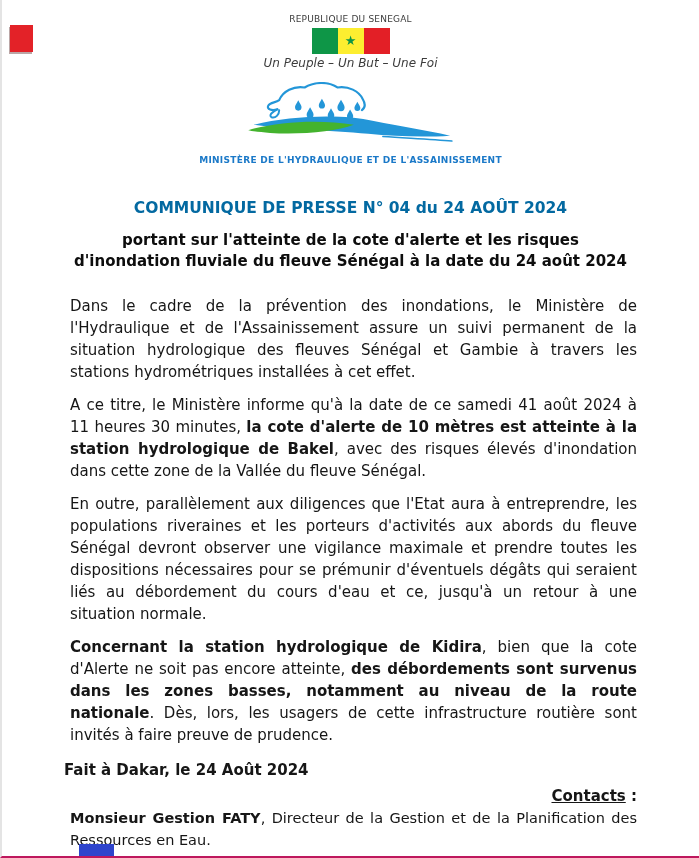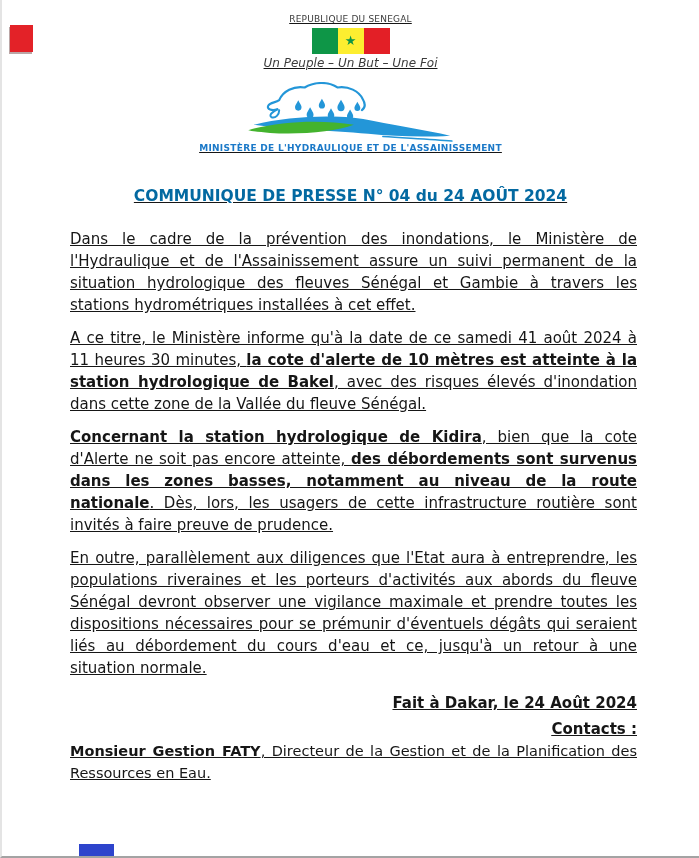--- a/index.html
+++ b/index.html
@@ -3,48 +3,47 @@
 <meta charset="utf-8">
 <style>
   html, body { margin: 0; padding: 0; background: #ffffff; }
   .page {
     position: relative;
     width: 699px;
     height: 858px;
     box-sizing: border-box;
     background: #ffffff;
     border-left: 2px solid #e4e4e4;
-    border-bottom: 2px solid #a3a3a3;
+    border-bottom: 2px solid #be185d;
     font-family: "DejaVu Sans", sans-serif;
     color: #161616;
     overflow: hidden;
-    text-decoration: underline;
   }
   
   .annot-red  { position: absolute; left: 8px;  top: 25px;  width: 23px; height: 27px; box-shadow: -1px 2px 0 rgba(60,0,0,.35); }
   .annot-blue { position: absolute; left: 77px; top: 844px; width: 35px; height: 14px; }
 
   
   .header { text-align: center; padding-top: 14px; }
   .republic { font-size: 9px; letter-spacing: .2px; color: #3c3c3c; }
   .flag { width: 78px; height: 26px; margin: 4px auto 2px auto; display: flex; }
   .flag .band { flex: 1; position: relative; }
   .flag .star { position: absolute; left: 50%; top: 50%; transform: translate(-50%,-54%); font-size: 13px; line-height: 13px; }
   .motto { font-size: 12px; font-style: italic; color: #3c3c3c; }
   .logo { display: block; margin: 12px auto 0 auto; }
-  .ministry { font-size: 9px; font-weight: bold; letter-spacing: .3px; margin-top: 1px; }
+  .ministry { font-size: 9px; font-weight: bold; letter-spacing: .3px; margin-top: 13px; }
 
   
   .title { margin-top: 34px; text-align: center; font-size: 15.5px; font-weight: bold; color: #0369a1; }
   .subtitle { margin: 13px 68px 0 68px; text-align: center; font-size: 15px; font-weight: bold; line-height: 21px; color: #0d0d0d; }
 
   
   .bodytext { padding: 23px 62px 0 62px; font-size: 15px; line-height: 22px; text-align: justify; }
   .bodytext p { margin: 0 0 11px 6px; }
-  .sig { text-align: right; font-weight: bold; }
+  .sig { text-align: left; font-weight: bold; }
   .sig1 { margin-top: 13px; }
   .sig2 { margin-top: 7px; }
   .contacts-label { margin-top: 4px; font-weight: bold; text-align: right; }
   .contacts-label .u { text-decoration: underline; }
   .contact-par { margin-top: 9px; font-size: 14.5px; }
 </style>
 </head>
 <body>
 
 <div class="page">
@@ -85,26 +84,27 @@
       <path d="M8,47 C50,37 105,35 140,43 C170,49 196,53 224,59 C196,61 164,60 134,57 C90,53 40,52 8,47 Z" style="fill: rgb(35, 150, 216);"></path>
       <path d="M2,53 C35,43 82,41 118,47 C98,55 58,58 26,56 C15,55 6,54 2,53 Z" style="fill: rgb(68, 179, 46);"></path>
       <path fill="none" stroke-width="1.6" stroke-linecap="round" d="M150,60 C180,62 204,63 226,65" style="stroke: rgb(35, 150, 216);"></path>
     </svg>
 
     <div class="ministry" style="color: rgb(27, 121, 200);">MINISTÈRE DE L'HYDRAULIQUE ET DE L'ASSAINISSEMENT</div>
   </div>
 
   <div class="title">COMMUNIQUE DE PRESSE N° 04 du 24 AOÛT 2024</div>
 
+  <div class="subtitle">portant sur l'atteinte de la cote d'alerte et les risques d'inondation fluviale du fleuve Sénégal à la date du 24 août 2024</div>
 
   <div class="bodytext">
     <p><span>Dans le cadre de la prévention des inondations, le Ministère de l'Hydraulique et de l'Assainissement assure un suivi permanent de la situation hydrologique des fleuves Sénégal et Gambie à travers les stations hydrométriques installées à cet effet.</span></p>
     <p><span>A ce titre, le Ministère informe qu'à la date de ce samedi 41 août 2024 à 11 heures 30 minutes, </span><b>la cote d'alerte de 10 mètres est atteinte à la station hydrologique de Bakel</b><span>, avec des risques élevés d'inondation dans cette zone de la Vallée du fleuve Sénégal.</span></p>
+    <p><span>En outre, parallèlement aux diligences que l'Etat aura à entreprendre, les populations riveraines et les porteurs d'activités aux abords du fleuve Sénégal devront observer une vigilance maximale et prendre toutes les dispositions nécessaires pour se prémunir d'éventuels dégâts qui seraient liés au débordement du cours d'eau et ce, jusqu'à un retour à une situation normale.</span></p>
     <p><b>Concernant la station hydrologique de Kidira</b><span>, bien que la cote d'Alerte ne soit pas encore atteinte, </span><b>des débordements sont survenus dans les zones basses, notamment au niveau de la route nationale</b><span>. Dès, lors, les usagers de cette infrastructure routière sont invités à faire preuve de prudence.</span></p>
-    <p><span>En outre, parallèlement aux diligences que l'Etat aura à entreprendre, les populations riveraines et les porteurs d'activités aux abords du fleuve Sénégal devront observer une vigilance maximale et prendre toutes les dispositions nécessaires pour se prémunir d'éventuels dégâts qui seraient liés au débordement du cours d'eau et ce, jusqu'à un retour à une situation normale.</span></p>
 
     <div class="sig sig1">Fait à Dakar, le 24 Août 2024</div>
 
     <div class="contacts-label">
       <span class="u">Contacts</span><span> :</span>
     </div>
 
     <p class="contact-par"><b>Monsieur Gestion FATY</b><span>, Directeur de la Gestion et de la Planification des Ressources en Eau.</span></p>
   </div>
 

